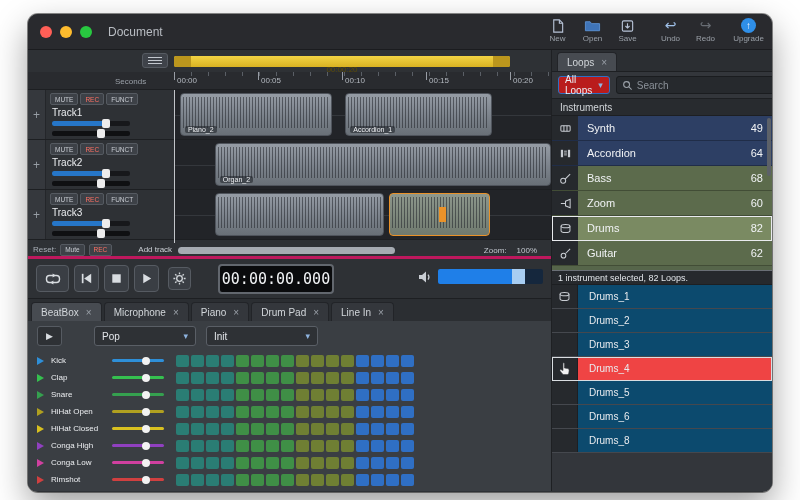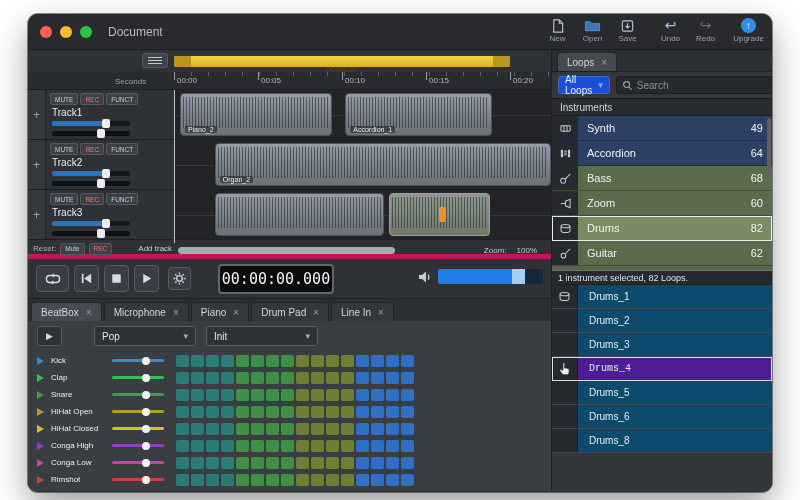--- a/index.html
+++ b/index.html
@@ -70,21 +70,21 @@
   .clip { position:absolute; top:3px; bottom:3px; border-radius:4px; overflow:hidden;
     background:linear-gradient(#959ca5,#7b828b 55%, #697077); border:1px solid #4f545c; }
   .clip::before { content:''; position:absolute; left:2px; right:2px; top:8%; bottom:16%;
     background:repeating-linear-gradient(90deg, rgba(33,36,42,.55) 0 1px, transparent 1px 3px); }
   .clip-label { position:absolute; left:4px; bottom:2px; z-index:2; font-size:7px; color:#eef0f3;
     background:rgba(28,31,36,.55); padding:0 3px; border-radius:2px; }
   .clip.selected { border:1px solid #ea9229; background:linear-gradient(#8d978c,#707a6f); }
   .clip.selected::after { content:''; position:absolute; left:50%; top:32%; width:7px; height:15px; background:#ea9229; z-index:3; }
 
   
-  .tracks-footer { height:16px; background:#2e3135; border-bottom:5px solid #be185d; display:flex; align-items:center; gap:4px; padding-left:5px; position:relative; }
+  .tracks-footer { height:16px; background:#2e3135; border-bottom:3px solid #be185d; display:flex; align-items:center; gap:4px; padding-left:5px; position:relative; }
   .f-label { font-size:8px; color:#a9afb7; }
   .add-track { font-size:8px; color:#cdd1d7; margin-left:22px; }
   .h-scrollbar { position:absolute; left:150px; top:4px; width:217px; height:7px; background:#a6abb2; border-radius:4px; }
   .zoom-wrap { position:absolute; right:14px; top:3px; font-size:8px; color:#c3c8cf; display:flex; gap:10px; }
 
   
   .transport { height:40px; background:#2e3135; border-bottom:1px solid #1d1f22; display:flex; align-items:center; padding-left:8px; position:relative; }
   .t-btn { width:33px; height:27px; background:#3a3e44; border:1px solid #565b62; border-radius:4px; display:flex; align-items:center; justify-content:center; margin-right:5px; }
   .t-btn.sm { width:25px; }
   .t-btn.gear { width:23px; height:23px; margin-left:4px; }
@@ -115,42 +115,42 @@
   .bb-tri { width:0; height:0; border-left:7px solid var(--c); border-top:4.5px solid transparent; border-bottom:4.5px solid transparent; margin-right:7px; }
   .bb-label { width:61px; font-size:8px; color:#eceef1; }
   .bb-slider { width:52px; height:3px; border-radius:2px; background:var(--c); position:relative; margin-right:12px; }
   .bb-slider b { position:absolute; left:58%; top:-2.5px; width:8px; height:8px; border-radius:50%; background:#f2f2f2; }
   .bb-cells { display:flex; gap:2px; }
   .bb-cell { width:13px; height:12px; border-radius:2px; }
 
   
   .sb-tabs { height:22px; background:#2b2e32; display:flex; align-items:flex-end; padding-left:5px; border-bottom:1px solid #1d1f22; }
   .sb-filter { height:26px; display:flex; align-items:center; gap:6px; padding:0 6px; background:#33363b; }
-  .sb-dd { width:108px; height:18px; background:#1d4ed8; border:1px solid #2f6fc4; border-radius:3px; color:#eaeef4; font-size:10px;
+  .sb-dd { width:108px; height:18px; background:#b91c1c; border:1px solid #2f6fc4; border-radius:3px; color:#eaeef4; font-size:10px;
     display:flex; align-items:center; justify-content:space-between; padding:0 6px; }
   .sb-search { flex:1; height:18px; background:#26292d; border:1px solid #1a1c1f; border-radius:3px; display:flex; align-items:center; gap:4px; padding:0 5px; }
   .sb-search input { flex:1; min-width:0; background:transparent; border:none; outline:none; color:#d8dce0; font-size:10px; font-family:inherit; }
   .sb-search input::placeholder { color:#8b9199; }
   .sb-header { height:18px; background:#282b2f; border-top:1px solid #1d1f22; border-bottom:1px solid #1d1f22; color:#d2d6da; font-size:10px; display:flex; align-items:center; padding-left:8px; }
   .instruments { position:relative; }
   .inst-scroll { position:absolute; right:1px; top:2px; width:4px; height:58px; background:#5c6168; border-radius:2px; z-index:4; }
   .inst-row { height:25px; display:flex; align-items:center; border-bottom:1px solid rgba(0,0,0,.28); }
   .inst-icon { width:26px; height:100%; background:#26292d; display:flex; align-items:center; justify-content:center; flex:none; }
   .inst-name { flex:1; padding-left:9px; font-size:11px; color:#f1f3f5; }
   .inst-count { padding-right:9px; font-size:11px; color:#f1f3f5; }
   .v-blue { background:#2d3f64; }
   .v-green { background:#5c6b4c; }
   .v-selected { background:#7a8a62; outline:1px solid #e9ebee; outline-offset:-1px; }
   .inst-partial { height:4px; background:#56654a; }
   .sb-status { height:15px; background:#26292d; border-top:1px solid #6a6f76; border-bottom:1px solid #1d1f22; color:#e2e5e9; font-size:9px; display:flex; align-items:center; padding-left:6px; }
   .loops-list { flex:1; background:#33363b; overflow:hidden; }
   .loop-row { height:24px; display:flex; align-items:center; background:#0c4a6e; border-bottom:1px solid #45484e; }
   .loop-icon-cell { width:26px; height:100%; background:#26292d; border-right:1px solid #1d1f22; display:flex; align-items:center; justify-content:center; flex:none; }
   .loop-name { padding-left:11px; font-size:10px; color:#e9ebee; }
-  .loop-row.selected { background:#4c1d95; outline:1px solid #d9dde1; outline-offset:-1px;font-family:Liberation Mono, monospace; }
+  .loop-row.selected { background:#ef4444; outline:1px solid #d9dde1; outline-offset:-1px; }
 </style>
 </head>
 <body>
 
 <div class="window">
 
   <div class="titlebar">
     <div class="traffic">
       <span class="light r"></span>
       <span class="light y"></span>

